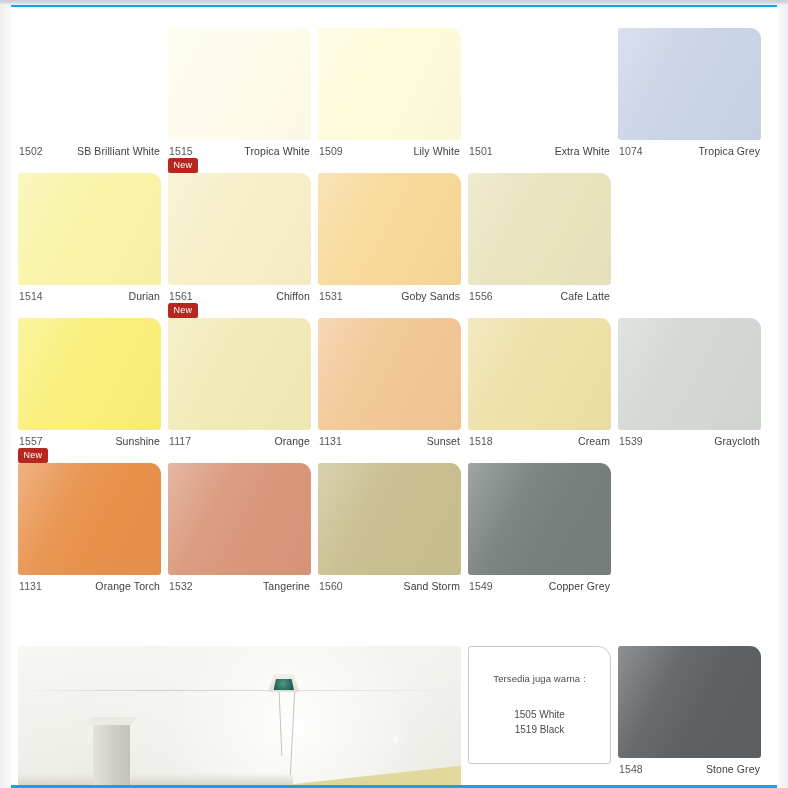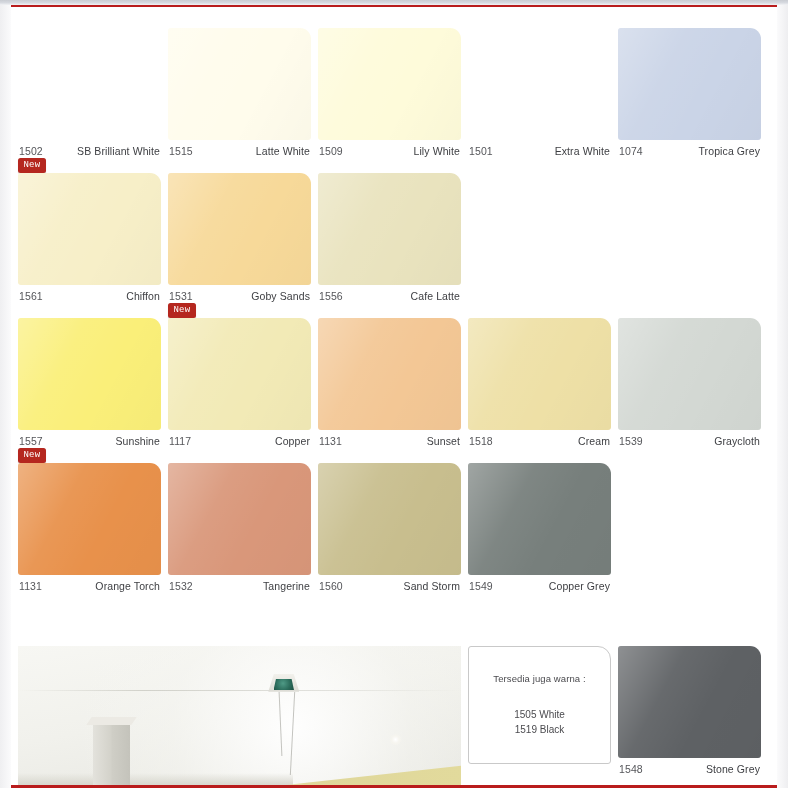--- a/index.html
+++ b/index.html
@@ -7,21 +7,21 @@
   html, body {
     margin: 0; padding: 0;
     width: 788px; height: 788px;
     background: #ffffff;
     font-family: "Liberation Sans", sans-serif;
     overflow: hidden;
   }
   #page {
     position: relative;
     width: 788px; height: 788px;
-    background: #b91c1c;
+    background: #0ea5e9;
   }
   
   .top-bar {
     position: absolute; left: 0; top: 0;
     width: 788px; height: 5px;
     background: linear-gradient(to bottom, #c9ccd2 0%, #d7dae0 55%, #f2f3f5 100%);
   }
   .side-edge {
     position: absolute; top: 5px; width: 11px; height: 783px;
     background: linear-gradient(to right, #efeff1, #fbfbfc);
@@ -88,21 +88,20 @@
     position: absolute;
     top: -15px; left: 0px;
     background: #b5271f;
     color: #ffffff;
     font-size: 9px;
     line-height: 1;
     padding: 2.5px 5.5px 3.5px 5.5px;
     border-radius: 2.5px;
     letter-spacing: .2px;
     box-shadow: 0 1px 1px rgba(0,0,0,.18);
-    font-family: Liberation Mono, monospace;
   }
   .row.has-badge { margin-top: 16px; }
 
   
   .bottom {
     position: absolute;
     left: 7px; top: 639px;
     width: 752px; height: 139px;
     display: flex;
   }
@@ -212,21 +211,21 @@
               <span class="code">1502</span>
               <span class="nm">SB Brilliant White</span>
             </div>
           </div>
           <div class="cell">
             <div class="chip" style="background: rgb(255, 252, 236);">
               <div class="chip-gloss"></div>
             </div>
             <div class="caption">
               <span class="code">1515</span>
-              <span class="nm">Latte White</span>
+              <span class="nm">Tropica White</span>
             </div>
           </div>
           <div class="cell">
             <div class="chip" style="background: rgb(254, 251, 218);">
               <div class="chip-gloss"></div>
             </div>
             <div class="caption">
               <span class="code">1509</span>
               <span class="nm">Lily White</span>
             </div>
@@ -243,20 +242,29 @@
               <div class="chip-gloss"></div>
             </div>
             <div class="caption">
               <span class="code">1074</span>
               <span class="nm">Tropica Grey</span>
             </div>
           </div>
         </div>
         <div class="row has-badge">
           <div class="cell">
+            <div class="chip" style="background: rgb(249, 244, 166);">
+              <div class="chip-gloss"></div>
+            </div>
+            <div class="caption">
+              <span class="code">1514</span>
+              <span class="nm">Durian</span>
+            </div>
+          </div>
+          <div class="cell">
             <span class="badge-new">New</span>
             <div class="chip" style="background: rgb(247, 239, 200);">
               <div class="chip-gloss"></div>
             </div>
             <div class="caption">
               <span class="code">1561</span>
               <span class="nm">Chiffon</span>
             </div>
           </div>
           <div class="cell">
@@ -288,21 +296,21 @@
               <span class="nm">Sunshine</span>
             </div>
           </div>
           <div class="cell">
             <span class="badge-new">New</span>
             <div class="chip" style="background: rgb(242, 234, 182);">
               <div class="chip-gloss"></div>
             </div>
             <div class="caption">
               <span class="code">1117</span>
-              <span class="nm">Copper</span>
+              <span class="nm">Orange</span>
             </div>
           </div>
           <div class="cell">
             <div class="chip" style="background: rgb(243, 199, 149);">
               <div class="chip-gloss"></div>
             </div>
             <div class="caption">
               <span class="code">1131</span>
               <span class="nm">Sunset</span>
             </div>

